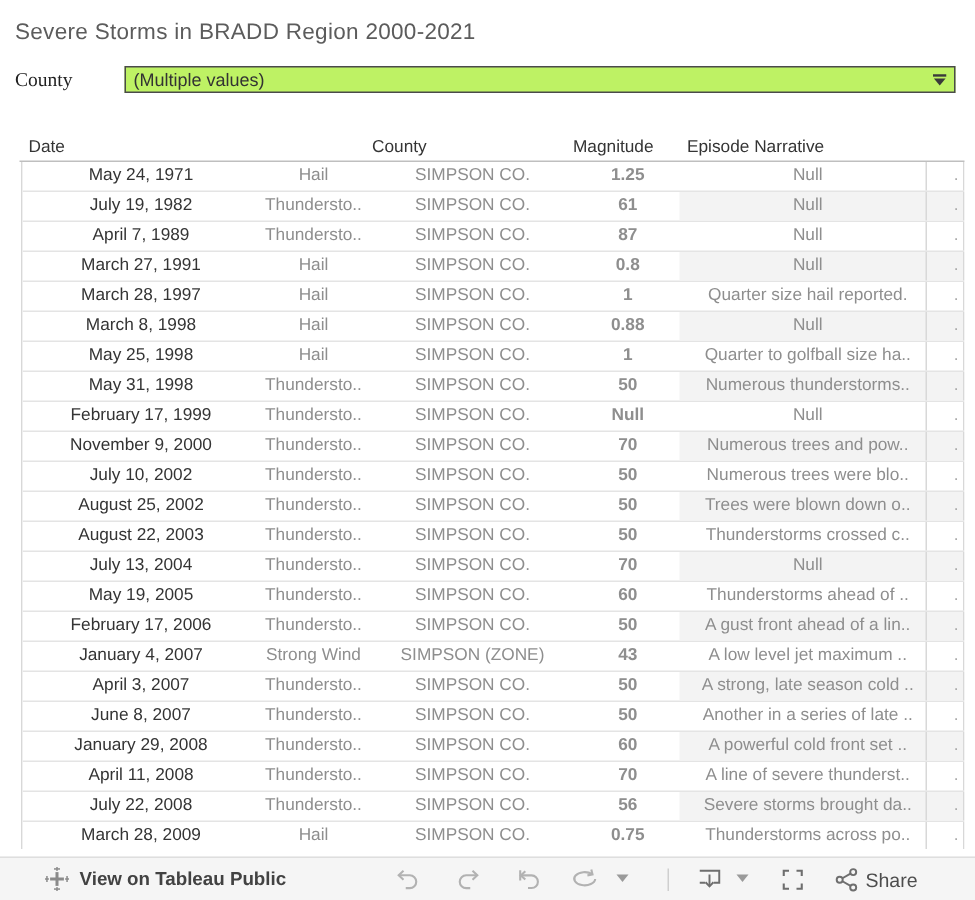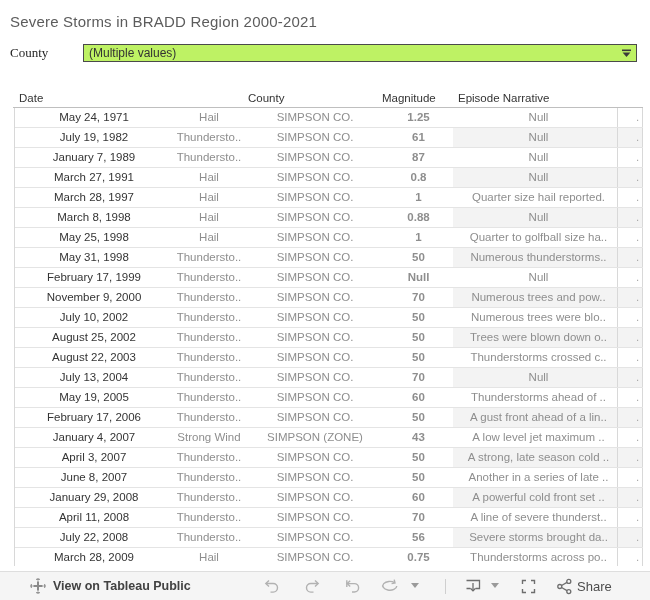--- a/index.html
+++ b/index.html
@@ -94,21 +94,21 @@
     <div class="row striped">
       <div class="cell c-date">July 19, 1982</div>
       <div class="cell c-event">Thundersto..</div>
       <div class="cell c-county">SIMPSON CO.</div>
       <div class="cell c-magnitude">61</div>
       <div class="cell c-narrative">Null</div>
       <div class="cell c-stub">.</div>
     </div>
 
     <div class="row">
-      <div class="cell c-date">January 7, 1989</div>
+      <div class="cell c-date">April 7, 1989</div>
       <div class="cell c-event">Thundersto..</div>
       <div class="cell c-county">SIMPSON CO.</div>
       <div class="cell c-magnitude">87</div>
       <div class="cell c-narrative">Null</div>
       <div class="cell c-stub">.</div>
     </div>
 
     <div class="row striped">
       <div class="cell c-date">March 27, 1991</div>
       <div class="cell c-event">Hail</div>

